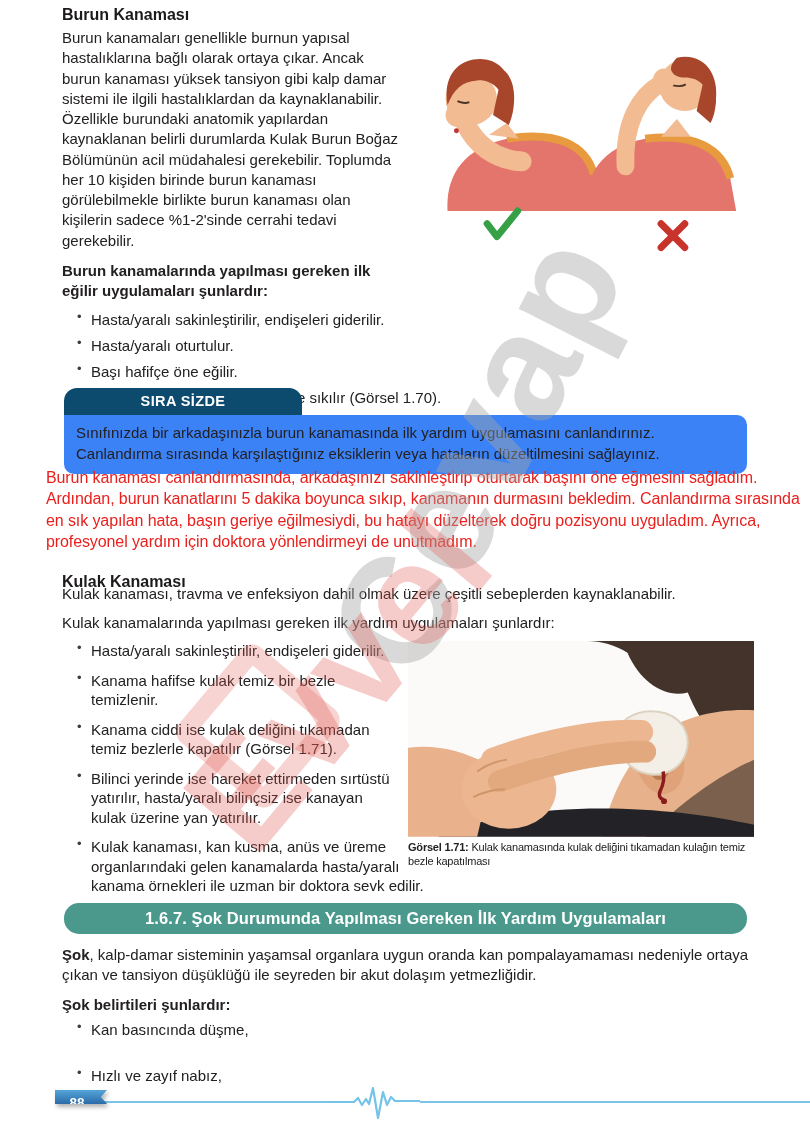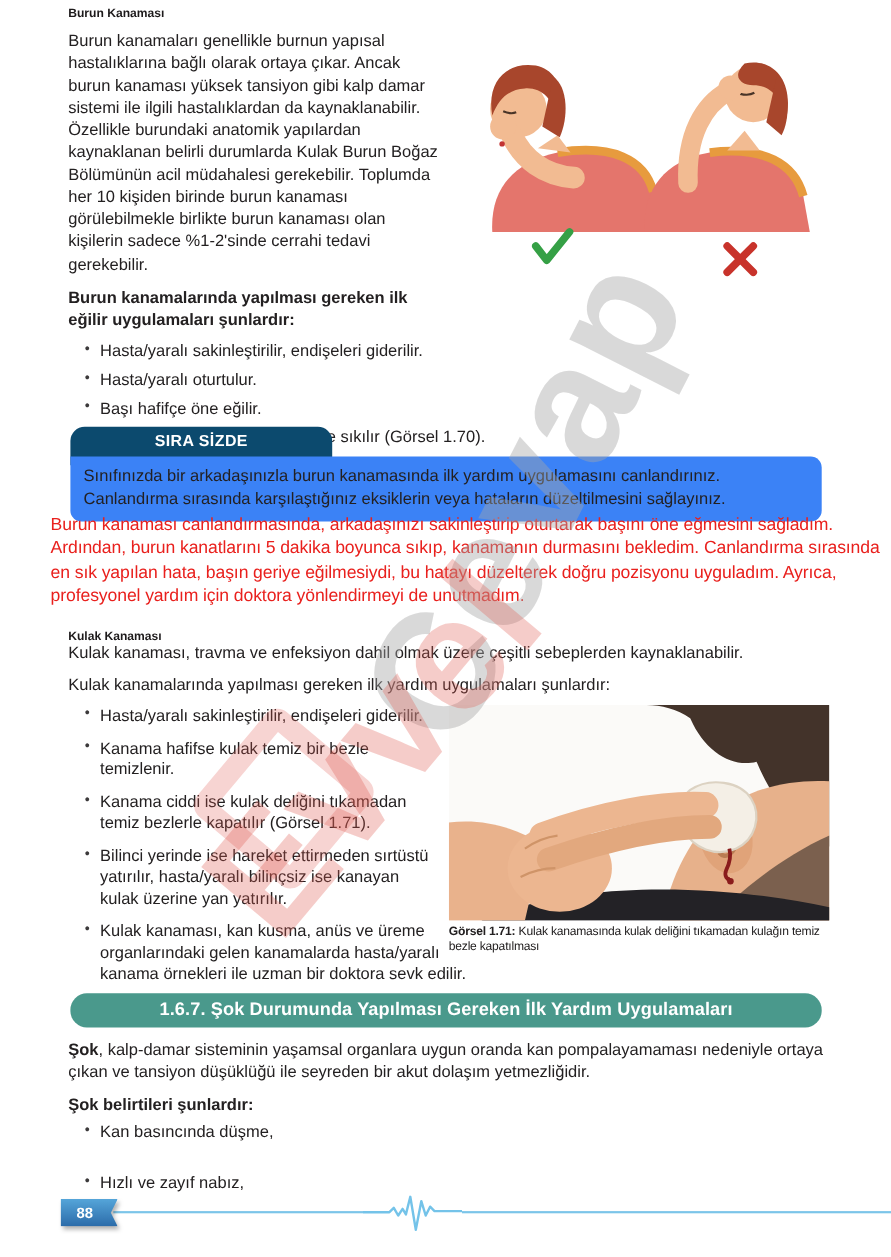--- a/index.html
+++ b/index.html
@@ -6,21 +6,21 @@
   html,body { background:#ffffff; }
   .page {
     position:relative; width:810px; height:1143px; margin:0 auto;
     background:#ffffff; overflow:hidden;
     font-family:"Liberation Sans", sans-serif;
     color:#232021;
   }
   .abs { position:absolute; }
 
   
-  .h-bold { font-size:11px; font-weight:bold; color:#1d1a1b; }
+  .h-bold { font-size:16px; font-weight:bold; color:#1d1a1b; }
   .body-text { font-size:15px; line-height:1.35; text-align:left; }
   .lead-bold { font-size:15px; font-weight:bold; line-height:1.33; }
 
   
   ul.bullets { list-style:none; }
   ul.bullets li { position:relative; padding-left:17px; margin-bottom:7px;
                   font-size:15px; line-height:1.28; }
   ul.bullets.roomy li { margin-bottom:10px; line-height:1.3; }
   ul.bullets li::before { content:"•"; position:absolute; left:3px; top:-1px;
                           font-size:13px; color:#3c3a3b; }
@@ -48,21 +48,21 @@
   
   .banner { background:#4a998c; border-radius:15px; height:31px;
             color:#ffffff; font-weight:bold; font-size:16.5px;
             text-align:center; line-height:31px; letter-spacing:0.1px; }
 
   
   .foot-line { position:absolute; left:103px; top:1101px; width:707px; height:2px;
                background:#7cc5e9; }
   .ribbon-wrap { position:absolute; left:55px; top:1090px;
                  filter:drop-shadow(2px 3px 2px rgba(0,0,0,0.3)); }
-  .ribbon { width:52px; height:25px; background:linear-gradient(180deg,#55a5d9,#2b6ba9);
+  .ribbon { width:52px; height:14px; background:linear-gradient(180deg,#55a5d9,#2b6ba9);
             clip-path:polygon(0 0,100% 0,88% 50%,100% 100%,0 100%);
             color:#ffffff; font-weight:bold; font-size:13.5px;
             text-align:center; line-height:25px; padding-right:8px; }
   .ekg { position:absolute; left:330px; top:1080px; }
 
   
   .wm { position:absolute; font-weight:bold; pointer-events:none; z-index:40;
         text-align:center; }
   .wm-cevap { left:250px; top:378px; width:440px; font-size:152px;
               color:#a7a7a7; opacity:0.42; transform:rotate(-63deg); letter-spacing:2px; }

